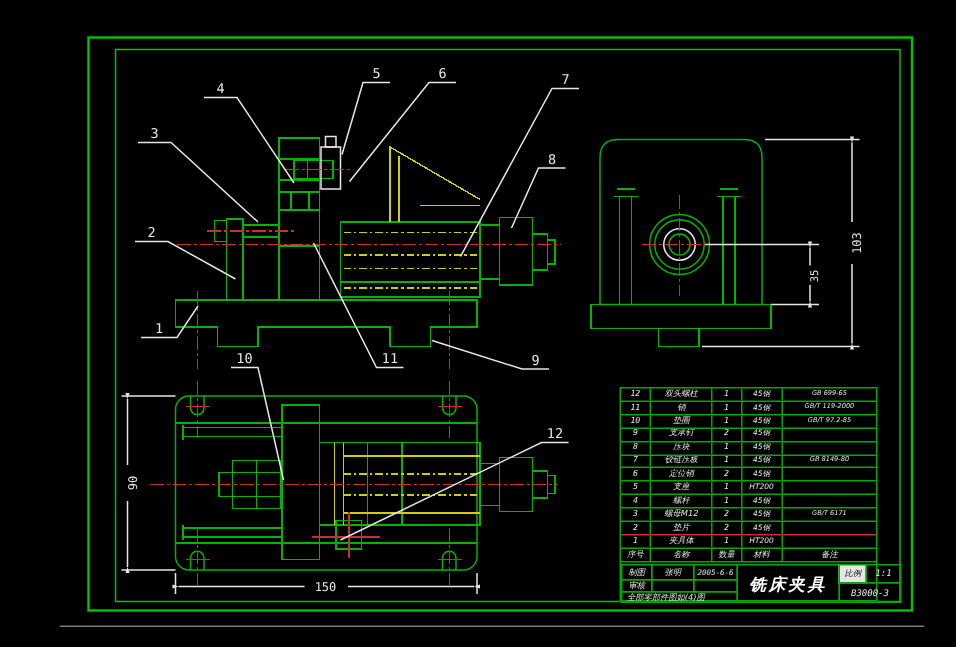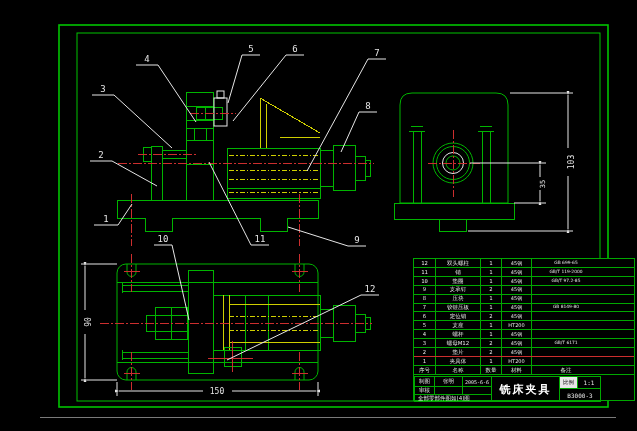--- a/index.html
+++ b/index.html
@@ -13,22 +13,22 @@
   .r{stroke:#cc2e2e;fill:none;stroke-width:1;stroke-dasharray:9 2 2 2;shape-rendering:crispEdges;}
   .rs{stroke:#cc2e2e;fill:none;stroke-width:1;shape-rendering:crispEdges;}
   .w{stroke:#e6e6e6;fill:none;stroke-width:1;}
   .frame{stroke:#00c400;fill:none;}
   text{fill:#e6e6e6;font-family:"DejaVu Sans Mono","Liberation Mono",monospace;}
   .lbl{font-size:9px;text-anchor:middle;}
   .dim{font-size:8px;text-anchor:middle;}
   .dims{font-size:7px;text-anchor:middle;}
 
   
-  .tbl{position:absolute;left:413px;top:258px;width:222px;height:143px;box-sizing:border-box;
-       border:1px solid #00a800;background:#000;color:#e6e6e6;}
+  .tbl{position:absolute;left:413px;top:258px;width:172px;height:143px;box-sizing:border-box;
+       border:1px solid #00a800;background:#000;color:#e6e6e6;font-style:italic;}
   .bom-row{display:flex;height:8.92px;box-sizing:border-box;border-bottom:1px solid #00a800;}
   .bom-rows > :nth-child(11){border-bottom-color:#cc2e2e;}
   .c{box-sizing:border-box;border-right:1px solid #00a800;display:flex;align-items:center;
      justify-content:center;overflow:hidden;line-height:4.4px;}
   .c1{width:22px;font-size:5.5px;font-family:"DejaVu Sans Mono",monospace;}
   .c2{width:45px;font-size:5.5px;}
   .c3{width:21px;font-size:5.5px;font-family:"DejaVu Sans Mono",monospace;}
   .c4{width:30px;font-size:5px;}
   .c5{width:68px;font-size:4.4px;text-align:center;border-right:none;flex-wrap:wrap;}
   .hdr{display:flex;height:9px;box-sizing:border-box;border-bottom:1px solid #00a800;color:#d8e8d8;}

